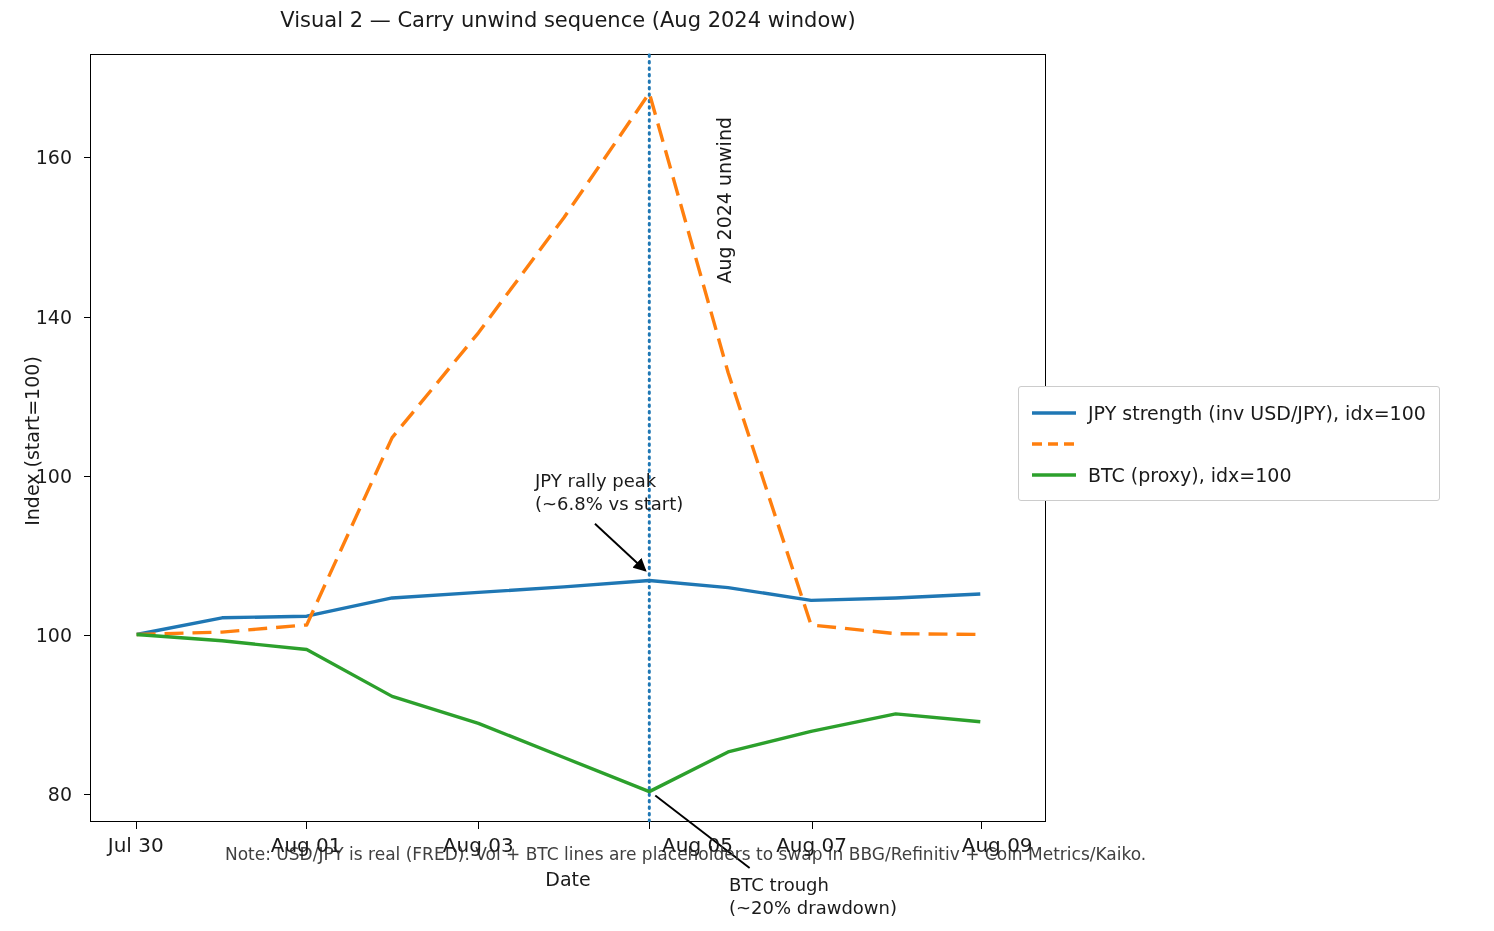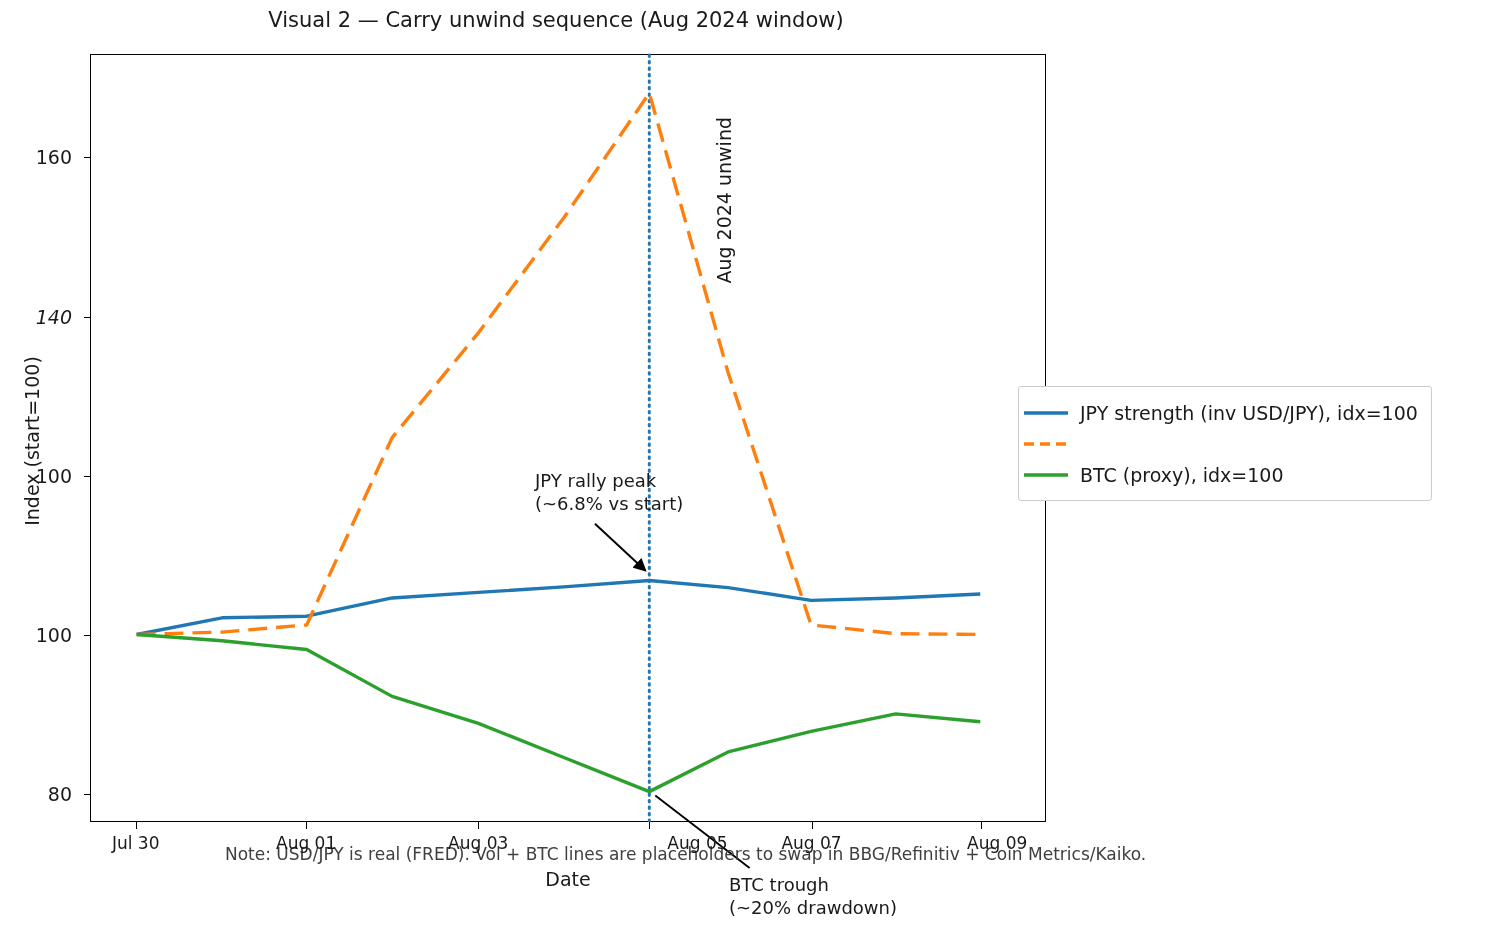--- a/index.html
+++ b/index.html
@@ -19,21 +19,21 @@
   #figure {
     position: absolute;
     left: 0; top: 0;
     width: 1494px;
     height: 931px;
   }
 
   
   #chart-title {
     position: absolute;
-    left: 78px;
+    left: 90px;
     top: 8px;
     width: 956px;
     text-align: center;
     font-size: 21px;
     color: #1a1a1a;
     white-space: nowrap;
   }
 
   
   #plot-area {
@@ -89,21 +89,21 @@
     position: absolute;
     left: 90px;
     top: 833px;
     width: 956px;
     height: 32px;
   }
   .xtick-label {
     position: absolute;
     top: 0;
     transform: translateX(-50%);
-    font-size: 17px;
+    font-size: 20px;
     color: #1a1a1a;
     white-space: nowrap;
   }
   #xtick-marks {
     position: absolute;
     left: 90px;
     top: 822px;
     width: 956px;
     height: 10px;
   }
@@ -138,21 +138,21 @@
   }
 
   
   #legend {
     position: absolute;
     left: 1018px;
     top: 386px;
     border: 1px solid #cccccc;
     border-radius: 3px;
     background: #ffffff;
-    padding: 10px 13px 10px 4px;
+    padding: 10px 13px 10px 12px;
     box-sizing: border-box;
   }
   .legend-row {
     display: flex;
     align-items: center;
     height: 31px;
   }
   .legend-swatch {
     width: 46px;
     height: 16px;
@@ -220,21 +220,21 @@
       <div class="ytick-mark" style="top: 580.974px;"></div>
       <div class="ytick-mark" style="top: 421.803px;"></div>
       <div class="ytick-mark" style="top: 262.632px;"></div>
       <div class="ytick-mark" style="top: 103.461px;"></div>
     </div>
 
   <div id="ytick-labels">
       <div class="ytick-label" style="top: 740.145px;">80</div>
       <div class="ytick-label" style="top: 580.974px;">100</div>
       <div class="ytick-label" style="top: 421.803px;">100</div>
-      <div class="ytick-label" style="top: 262.632px; font-style: italic;">140</div>
+      <div class="ytick-label" style="top: 262.632px;">140</div>
       <div class="ytick-label" style="top: 103.461px;">160</div>
     </div>
 
   <div id="ylabel">Index (start=100)</div>
 
   <div id="plot-area">
     <svg id="plot-svg" viewBox="0 0 956 768" preserveAspectRatio="none">
         <line x1="559.4678260869566" y1="0" x2="559.4678260869566" y2="768" stroke="#1f77b4" stroke-width="3" stroke-dasharray="1.5,5" stroke-linecap="round"></line>
         <polyline points="45.721739130434784,580.9740932642487 131.34608695652173,564.2611398963732 216.1391304347826,562.6694300518135 301.76347826086953,544.3647668393783 388.21913043478264,538.7937823834197 473.8434782608696,533.2227979274612 559.4678260869566,526.8559585492228 638.4417391304347,534.0186528497409 721.5721739130435,546.7523316062177 806.3652173913042,544.3647668393783 891.1582608695652,540.3854922279793" fill="none" stroke="#1f77b4" stroke-width="3.4" stroke-linejoin="round" stroke-linecap="butt"></polyline>
         <polyline points="45.721739130434784,580.9740932642487 131.34608695652173,578.5865284974093 216.1391304347826,571.4238341968912 301.76347826086953,383.60207253886006 388.21913043478264,278.5492227979274 473.8434782608696,163.15025906735752 559.4678260869566,38.20103626943012 638.4417391304347,318.3419689119171 721.5721739130435,571.4238341968912 806.3652173913042,580.178238341969 891.1582608695652,580.9740932642487" fill="none" stroke="#ff7f0e" stroke-width="3.4" stroke-linejoin="round" stroke-linecap="butt" stroke-dasharray="19,9"></polyline>

